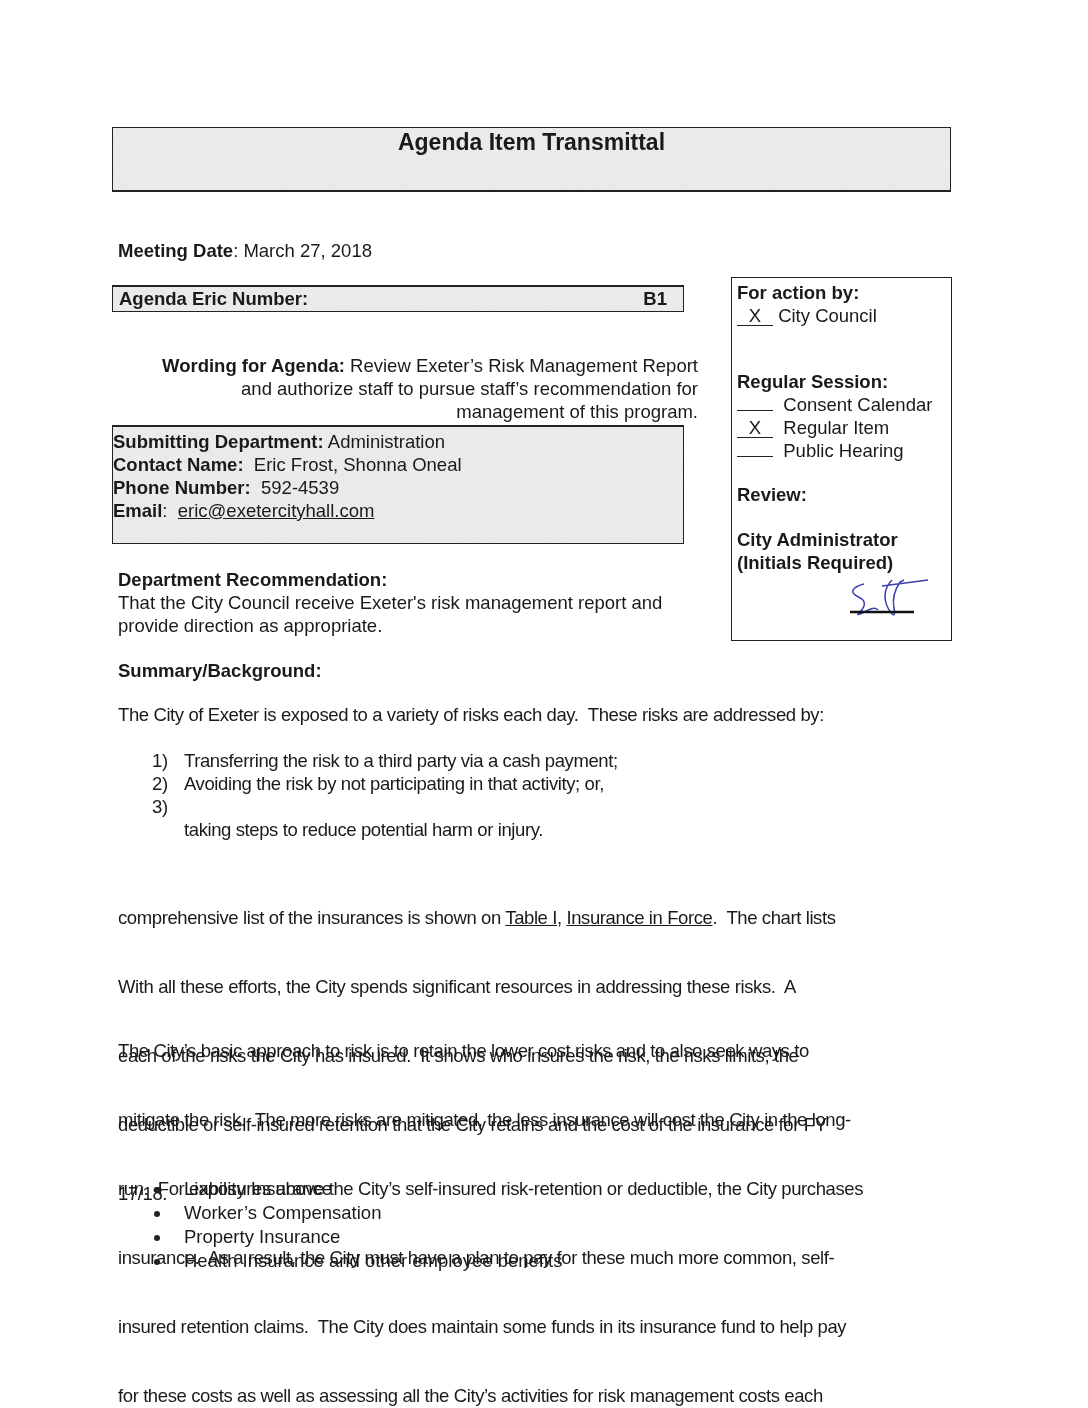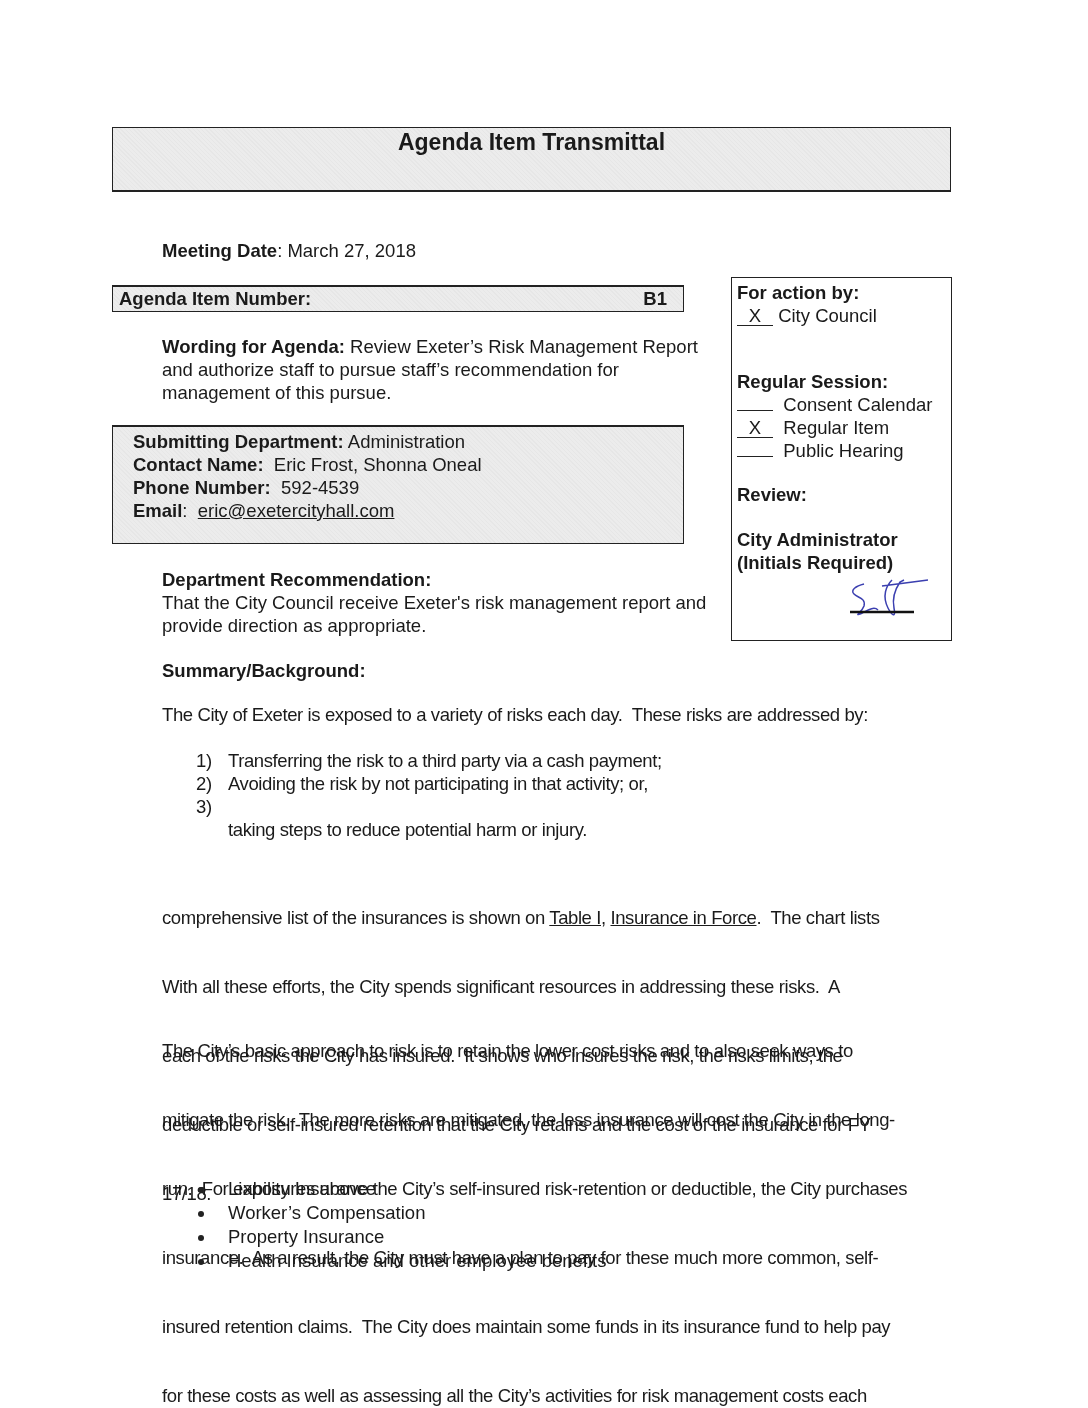--- a/index.html
+++ b/index.html
@@ -9,34 +9,34 @@
   }
   .abs { position: absolute; }
   .shade { background: #ececec; background-image: repeating-linear-gradient(45deg, rgba(0,0,0,0.025) 0 1px, transparent 1px 3px); }
   .title-box {
     left: 112px; top: 127px; width: 837px; height: 62px;
     border: 1.5px solid #222; border-bottom-width: 2.5px;
     text-align: center;
   }
   .title-box .l1 { font-size: 23px; font-weight: bold; line-height: 24px; margin-top: 7px; }
   .title-box .l2 { font-size: 23px; font-weight: bold; line-height: 28px; }
-  .txt { font-size: 18.5px; line-height: 23px; margin-left: 44px; }
+  .txt { font-size: 18.5px; line-height: 23px; }
   b { font-weight: bold; }
   .agenda-num {
     left: 112px; top: 285px; width: 570px; height: 24px;
     border: 1.5px solid #222; border-top-width: 2px;
     font-size: 18.5px; font-weight: bold; line-height: 24px;
   }
   .agenda-num .lbl { position: absolute; left: 6px; }
   .agenda-num .val { position: absolute; right: 16px; }
   .dept-box {
     left: 112px; top: 425px; width: 570px; height: 116px;
     border: 1.5px solid #222; border-top-width: 2px;
   }
-  .dept-box .row { padding-left: 20px; font-size: 18.5px; line-height: 23px; }
+  .dept-box .row { padding-left: 0; font-size: 18.5px; line-height: 23px; }
   .dept-box .row:first-child { margin-top: 3px; }
   .email-link { text-decoration: underline; }
   .side-box {
     left: 731px; top: 255px; width: 219px; height: 362px;
     border: 1.5px solid #222; font-size: 18.5px; line-height: 23px; margin-top: 22px;
   }
   .side-box .inner { padding: 3px 5px; }
   .chk { display: inline-block; width: 36px; border-bottom: 1.5px solid #222; text-align: center; line-height: 18px; }
   .sig { position: absolute; left: 110px; top: 296px; }
   ol.risks { margin: 0; padding: 0; list-style: none; }
@@ -53,28 +53,28 @@
 
 <div class="abs title-box shade">
   <div class="l2">Agenda Item Transmittal</div>
 </div>
 
 <div class="abs txt" style="left:118px; top:239px;">
   <b>Meeting Date</b><span>: March 27, 2018</span>
 </div>
 
 <div class="abs agenda-num shade">
-  <span class="lbl">Agenda Item Number:</span>
+  <span class="lbl">Agenda Eric Number:</span>
   <span class="val">B1</span>
 </div>
 
-<div class="abs txt" style="left:118px; top:335px; width:580px;">
+<div class="abs txt" style="left:118px; top:354px; width:580px;text-align:right;">
   <div><b>Wording for Agenda:</b><span> Review Exeter’s Risk Management Report</span></div>
   <div>and authorize staff to pursue staff’s recommendation for</div>
-  <div>management of this pursue.</div>
+  <div>management of this program.</div>
 </div>
 
 <div class="abs dept-box shade">
   <div class="row"><b>Submitting Department:</b><span> Administration</span></div>
   <div class="row"><b>Contact Name:</b><span style="white-space:pre">  Eric Frost, Shonna Oneal</span></div>
   <div class="row"><b>Phone Number:</b><span style="white-space:pre">  592-4539</span></div>
   <div class="row"><b>Email</b><span style="white-space:pre">:  </span><span class="email-link">eric@exetercityhall.com</span></div>
 </div>
 
 <div class="abs side-box">

